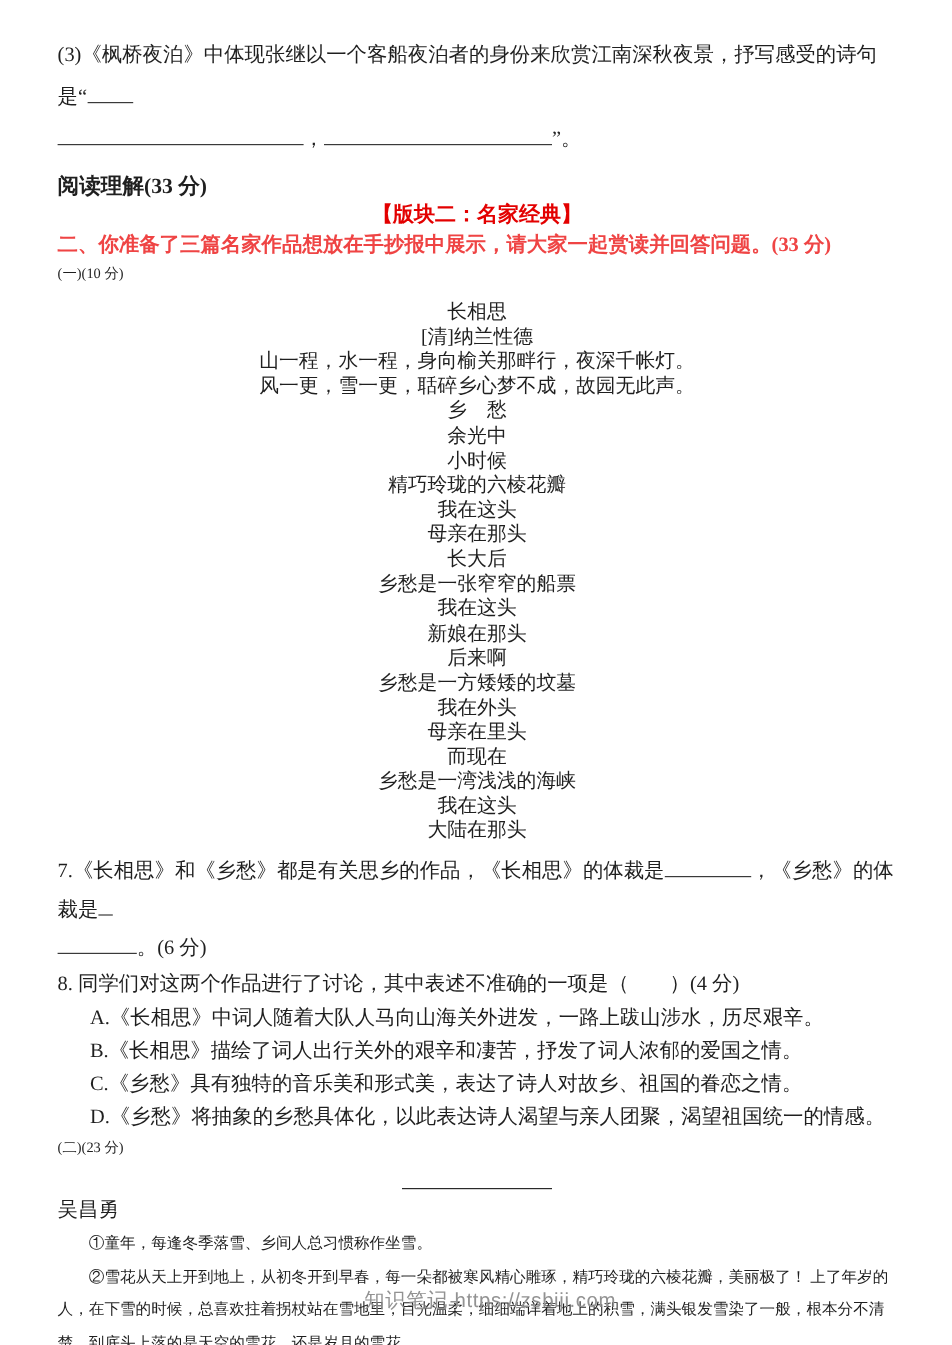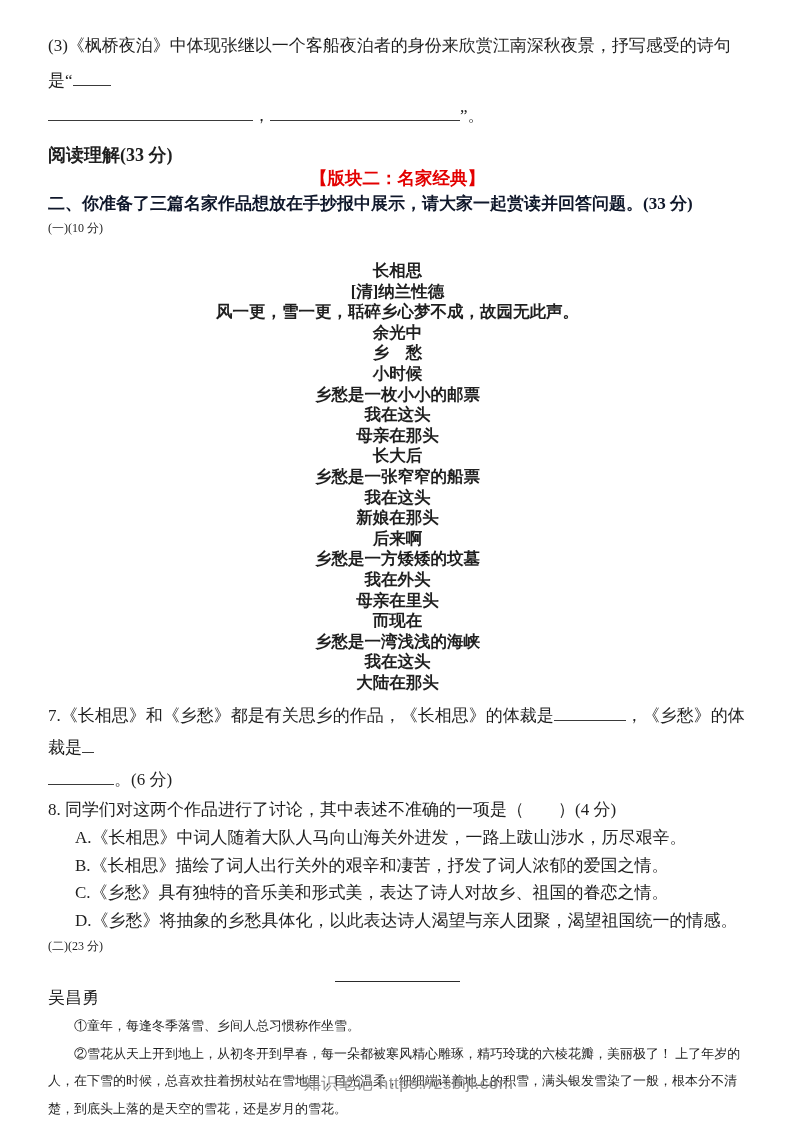--- a/index.html
+++ b/index.html
@@ -18,21 +18,21 @@
   }
   p { margin: 0; }
   .q3 { font-size: 17px; line-height: 35px; }
   .h-main {
     font-size: 18px; font-weight: bold; text-align: left;
     margin-top: 11px; line-height: 23px;
   }
   .h-red { font-size: 17.5px; font-weight: bold; text-align: center; line-height: 22px; }
   .intro { font-weight: bold; font-size: 17px; line-height: 25px; margin-top: 2px; }
   .part-label { font-size: 12px; line-height: 23px; margin-top: 1px; }
-  .poem { text-align: center; font-size: 16.5px; line-height: 20.6px; margin-top: 21px; font-weight: bold; }
+  .poem { text-align: center; font-size: 16.5px; line-height: 20.6px; margin-top: 10px; }
   .poem div { min-height: 20.6px; }
   .q7 { font-size: 17px; line-height: 32px; margin-top: 7px; }
   .q8 { font-size: 17px; line-height: 28px; }
   .option { font-size: 17px; line-height: 27.5px; padding-left: 27px; }
   .blank {
     display: inline-block;
     border-bottom: 1px solid #3a3a3a;
     height: 14px;
     vertical-align: baseline;
   }
@@ -62,32 +62,33 @@
 
   <p class="q3">
     <span>(3)《枫桥夜泊》中体现张继以一个客船夜泊者的身份来欣赏江南深秋夜景，抒写感受的诗句是“</span><span class="blank w38"></span><br>
     <span class="blank w205"></span><span>，</span><span class="blank w190"></span><span>”。</span>
   </p>
 
   <p class="h-main">阅读理解(33 分)</p>
 
   <p class="h-red" style="color: rgb(227, 0, 0);">【版块二：名家经典】</p>
 
-  <p class="intro" style="color: #0f172a;">二、你准备了三篇名家作品想放在手抄报中展示，请大家一起赏读并回答问题。(33 分)</p>
+  <p class="intro" style="color: #ef4444;">二、你准备了三篇名家作品想放在手抄报中展示，请大家一起赏读并回答问题。(33 分)</p>
 
   <p class="part-label">(一)(10 分)</p>
 
   <div class="poem">
     <div>长相思</div>
     <div>[清]纳兰性德</div>
+    <div>山一程，水一程，身向榆关那畔行，夜深千帐灯。</div>
     <div>风一更，雪一更，聒碎乡心梦不成，故园无此声。</div>
+    <div>乡　愁</div>
     <div>余光中</div>
-    <div>乡　愁</div>
     <div>小时候</div>
-    <div>乡愁是一枚小小的邮票</div>
+    <div>精巧玲珑的六棱花瓣</div>
     <div>我在这头</div>
     <div>母亲在那头</div>
     <div>长大后</div>
     <div>乡愁是一张窄窄的船票</div>
     <div>我在这头</div>
     <div>新娘在那头</div>
     <div>后来啊</div>
     <div>乡愁是一方矮矮的坟墓</div>
     <div>我在外头</div>
     <div>母亲在里头</div>

